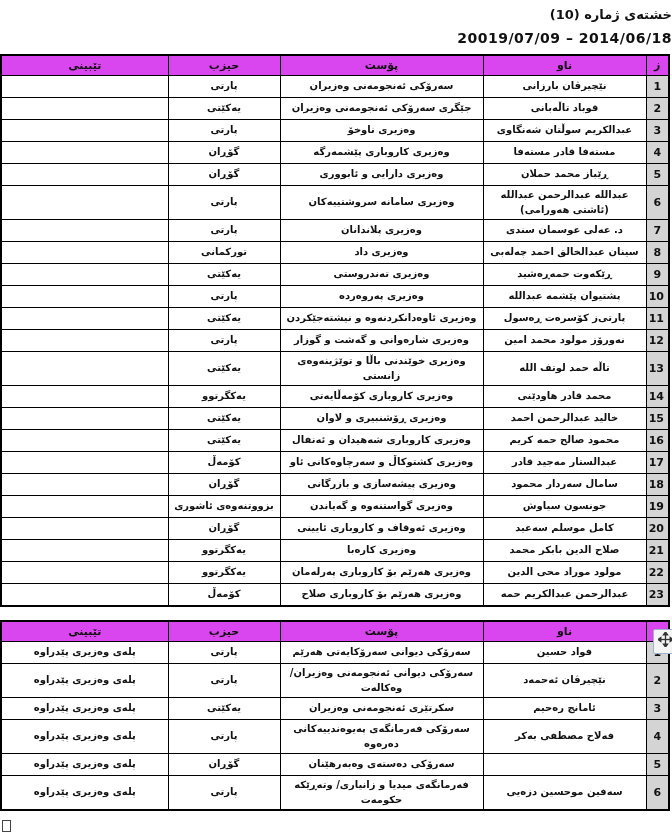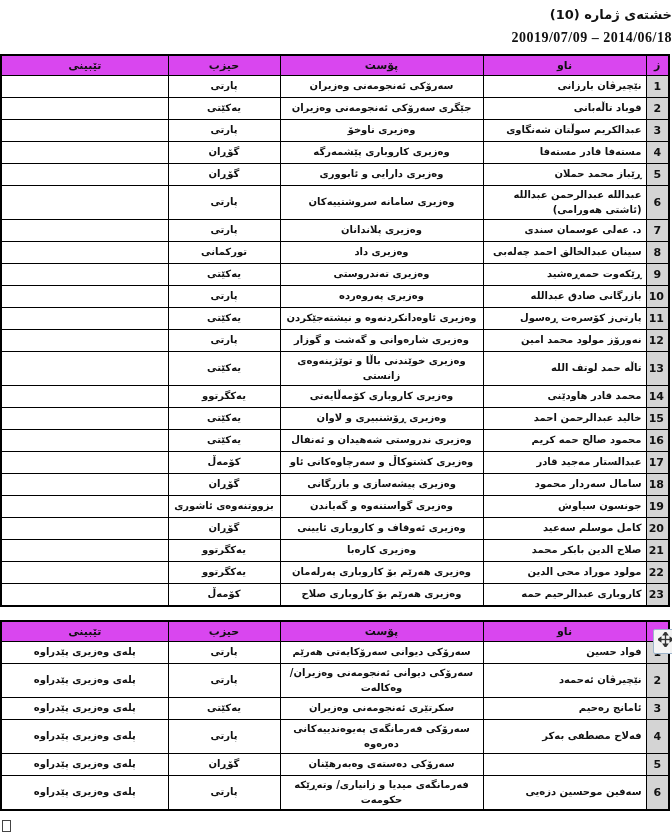--- a/index.html
+++ b/index.html
@@ -1,31 +1,31 @@
 <!DOCTYPE html>
 <html lang="ku" dir="rtl"><head>
 <meta charset="utf-8">
 <style>
   html,body{margin:0;padding:0;background:#fff;}
   body{width:672px;height:835px;font-family:"DejaVu Sans",sans-serif;font-weight:bold;color:#111;}
   .page{position:relative;width:672px;height:835px;overflow:hidden;background:#fff;}
   .titles{text-align:right;padding-top:4px;}
   .doc-title{font-size:13px;line-height:22px;}
   .doc-subtitle{font-size:12px;line-height:24px;margin-top:2px;}
-  .doc-date{font-size:14px;line-height:22px;margin-top:1px;letter-spacing:0.5px;font-family:Liberation Serif, serif;}
+  .doc-date{font-size:14px;line-height:22px;margin-top:1px;letter-spacing:0.5px;}
   table{border-collapse:collapse;table-layout:fixed;width:668px;margin:0 2px;
         border:2px solid #000;}
   .t1{margin-top:5px;}
   .t2{margin-top:13px;}
   th,td{border:1px solid #000;font-weight:bold;text-align:center;vertical-align:middle;
         overflow:hidden;padding:2px 4px;}
   th{background:#d946ef;font-size:11px;height:15px;}
   td{font-size:10px;height:17px;line-height:1.45;}
   td.c-no{background:#d4d4d4;font-size:11px;}
-  td.c-name{white-space:pre-line;text-align:right;}
+  td.c-name{white-space:pre-line;}
   col.w-no{width:23px;} col.w-name{width:163px;} col.w-post{width:203px;}
   col.w-party{width:112px;} col.w-note{width:167px;}
   .move-handle{position:absolute;top:629px;right:-6px;width:23px;height:23px;
         background:#f4f4f4;border:1px solid #9db5cc;border-radius:2px;
         display:flex;align-items:center;justify-content:center;}
   .anchor-box{position:absolute;left:2px;top:820px;width:7px;height:10px;
         border:1px solid #444;background:#fff;}
 </style>
 </head>
 <body>
@@ -115,21 +115,21 @@
       </tr>
         <tr>
         <td class="c-no">9</td>
         <td class="c-name">ڕێکه‌وت حمه‌ڕه‌شید</td>
         <td class="c-post">وه‌زیری ته‌ندروستی</td>
         <td class="c-party">یه‌کێتی</td>
         <td class="c-note"></td>
       </tr>
         <tr>
         <td class="c-no">10</td>
-        <td class="c-name">بازرگانی صادق عبدالله</td>
+        <td class="c-name">پشتیوان پێشمه عبدالله</td>
         <td class="c-post">وه‌زیری په‌روه‌رده‌</td>
         <td class="c-party">پارتی</td>
         <td class="c-note"></td>
       </tr>
         <tr>
         <td class="c-no">11</td>
         <td class="c-name">پارتی‌ز کۆسره‌ت ڕه‌سول</td>
         <td class="c-post">وه‌زیری ئاوه‌دانکردنه‌وه‌ و نیشته‌جێکردن</td>
         <td class="c-party">یه‌کێتی</td>
         <td class="c-note"></td>
@@ -158,21 +158,21 @@
         <tr>
         <td class="c-no">15</td>
         <td class="c-name">خالید عبدالرحمن احمد</td>
         <td class="c-post">وه‌زیری ڕۆشنبیری و لاوان</td>
         <td class="c-party">یه‌کێتی</td>
         <td class="c-note"></td>
       </tr>
         <tr>
         <td class="c-no">16</td>
         <td class="c-name">محمود صالح حمه‌ کریم</td>
-        <td class="c-post">وه‌زیری ندروستی شه‌هیدان و ئه‌نفال</td>
+        <td class="c-post">وه‌زیری کاروباری شه‌هیدان و ئه‌نفال</td>
         <td class="c-party">یه‌کێتی</td>
         <td class="c-note"></td>
       </tr>
         <tr>
         <td class="c-no">17</td>
         <td class="c-name">عبدالستار مه‌جید قادر</td>
         <td class="c-post">وه‌زیری کشتوکاڵ و سه‌رچاوه‌کانی ئاو</td>
         <td class="c-party">کۆمه‌ڵ</td>
         <td class="c-note"></td>
       </tr>
@@ -206,21 +206,21 @@
       </tr>
         <tr>
         <td class="c-no">22</td>
         <td class="c-name">مولود موراد محی الدین</td>
         <td class="c-post">وه‌زیری هه‌رێم بۆ کاروباری په‌رله‌مان</td>
         <td class="c-party">یه‌کگرتوو</td>
         <td class="c-note"></td>
       </tr>
         <tr>
         <td class="c-no">23</td>
-        <td class="c-name">کاروباری عبدالرحیم حمه‌</td>
+        <td class="c-name">عبدالرحمن عبدالکریم حمه‌</td>
         <td class="c-post">وه‌زیری هه‌رێم بۆ کاروباری صلاح‌</td>
         <td class="c-party">کۆمه‌ڵ</td>
         <td class="c-note"></td>
       </tr>
       </tbody>
   </table>
 
   <div class="move-handle">
     <span>
       <svg width="15" height="15" viewBox="0 0 16 16">

